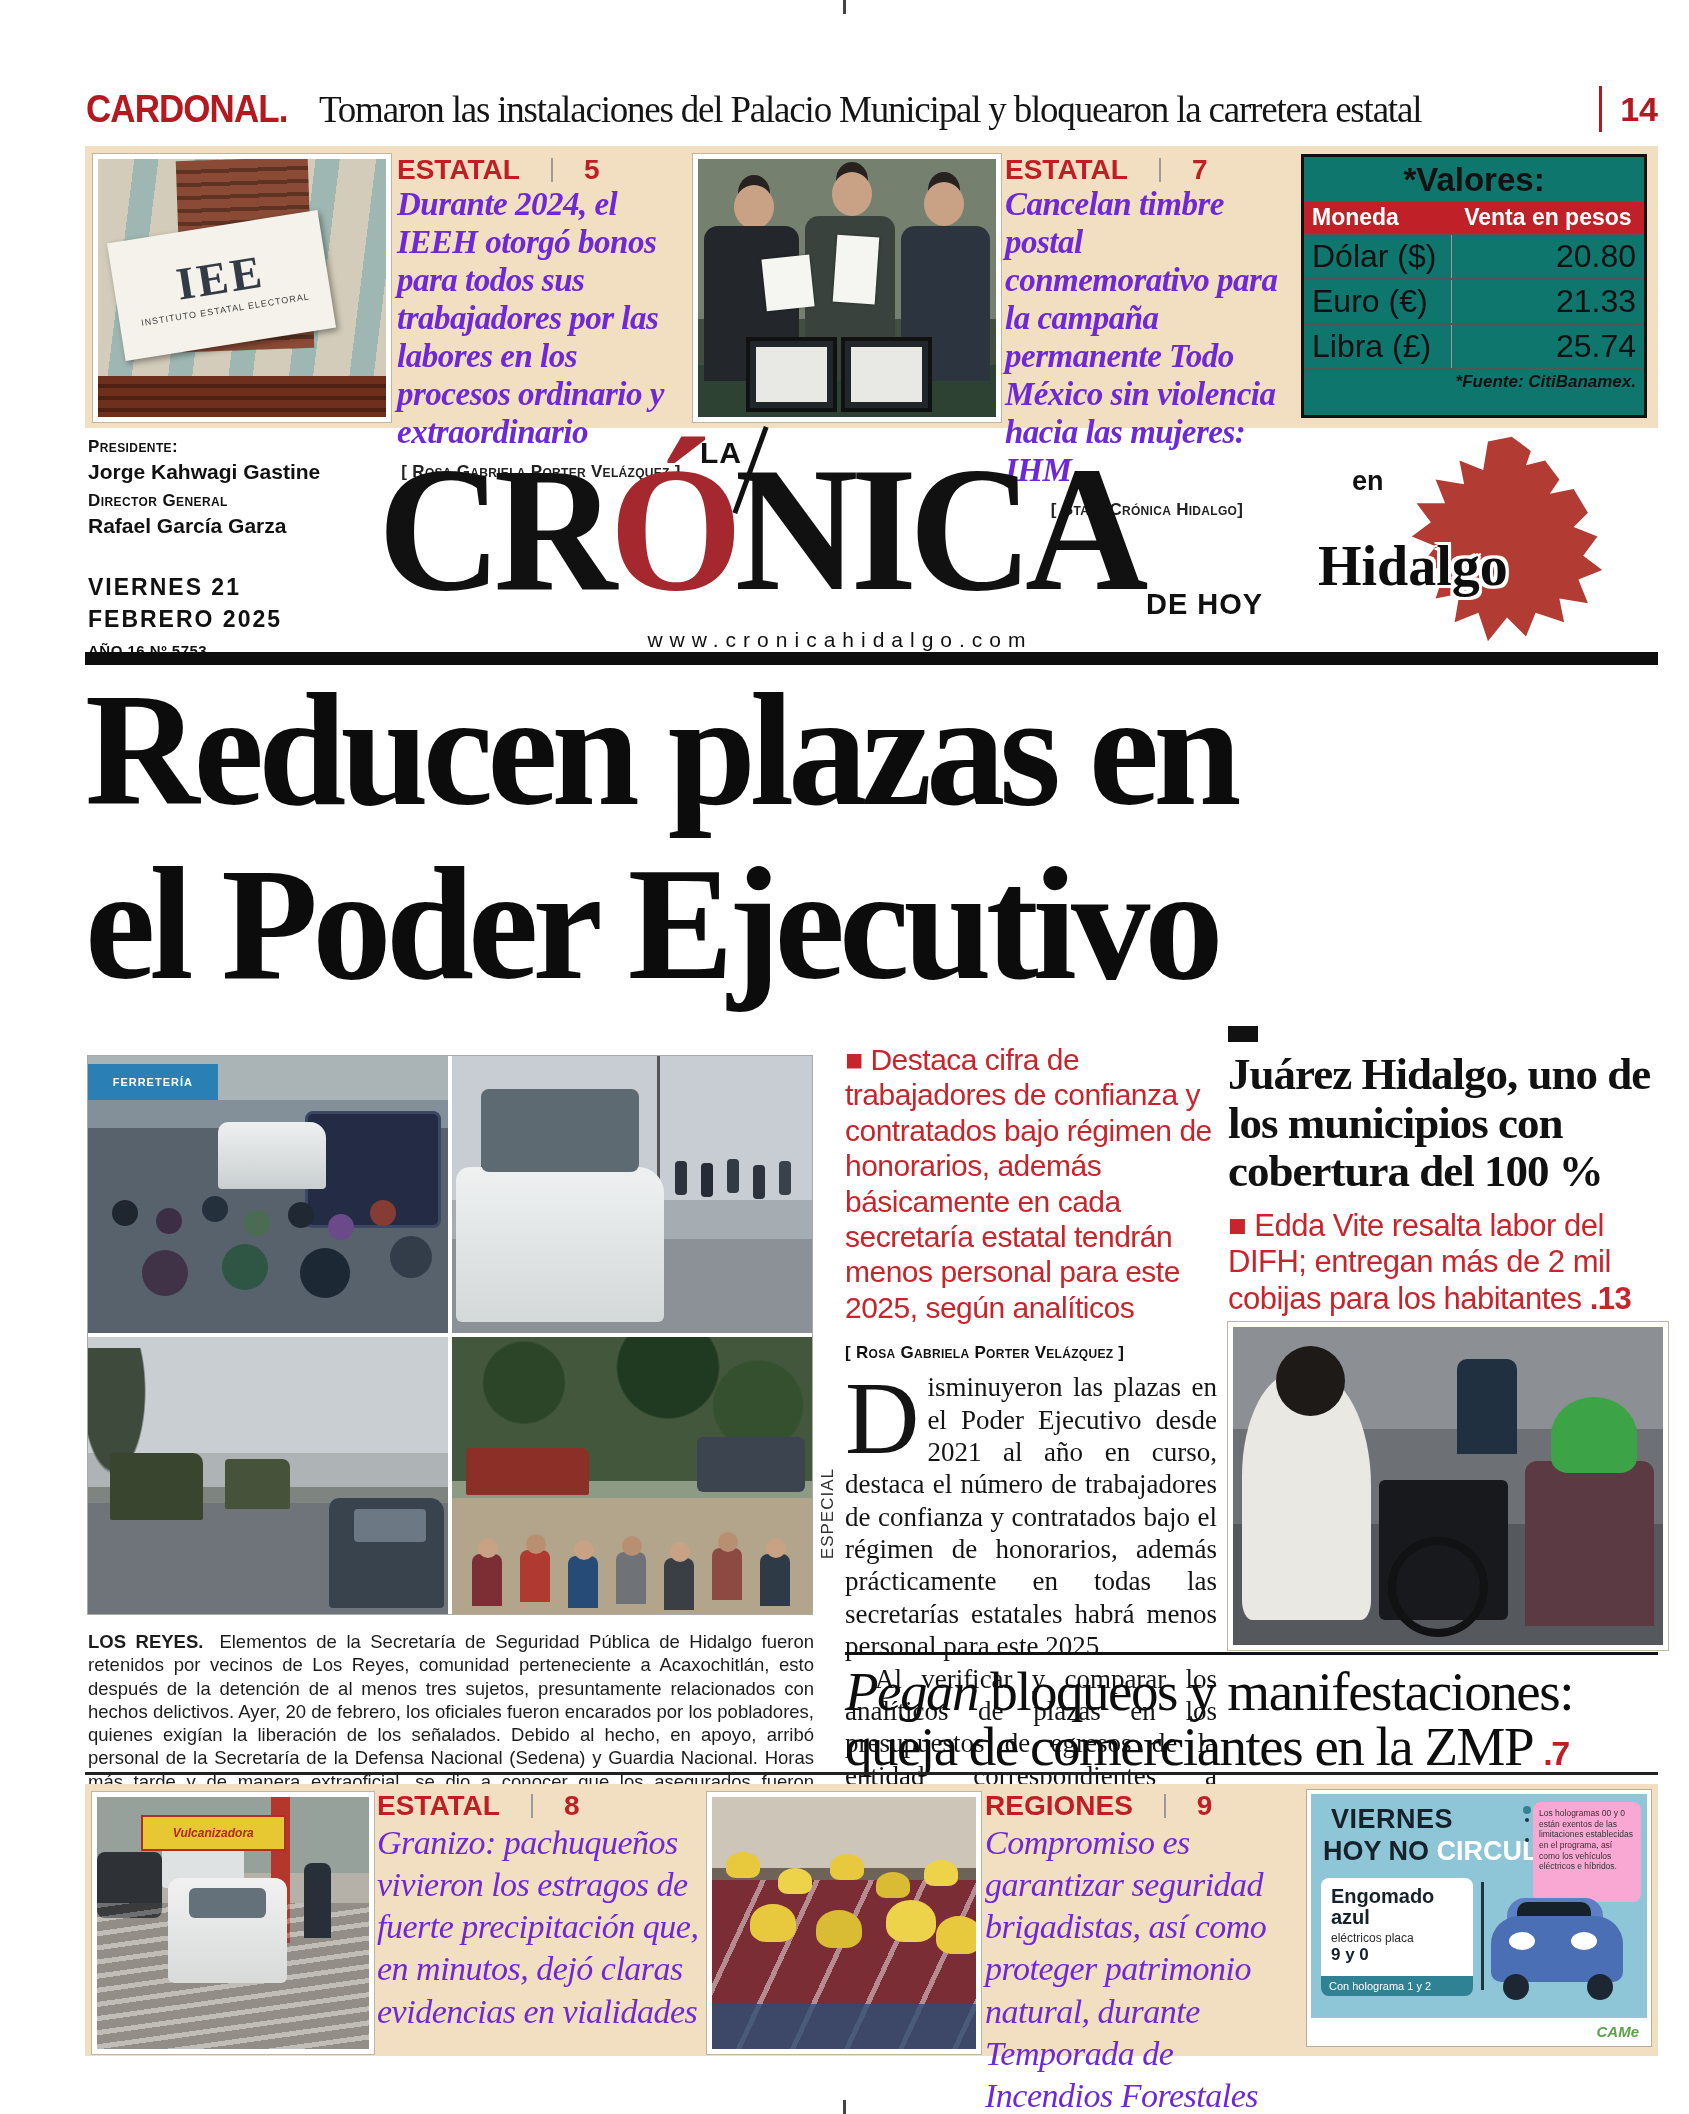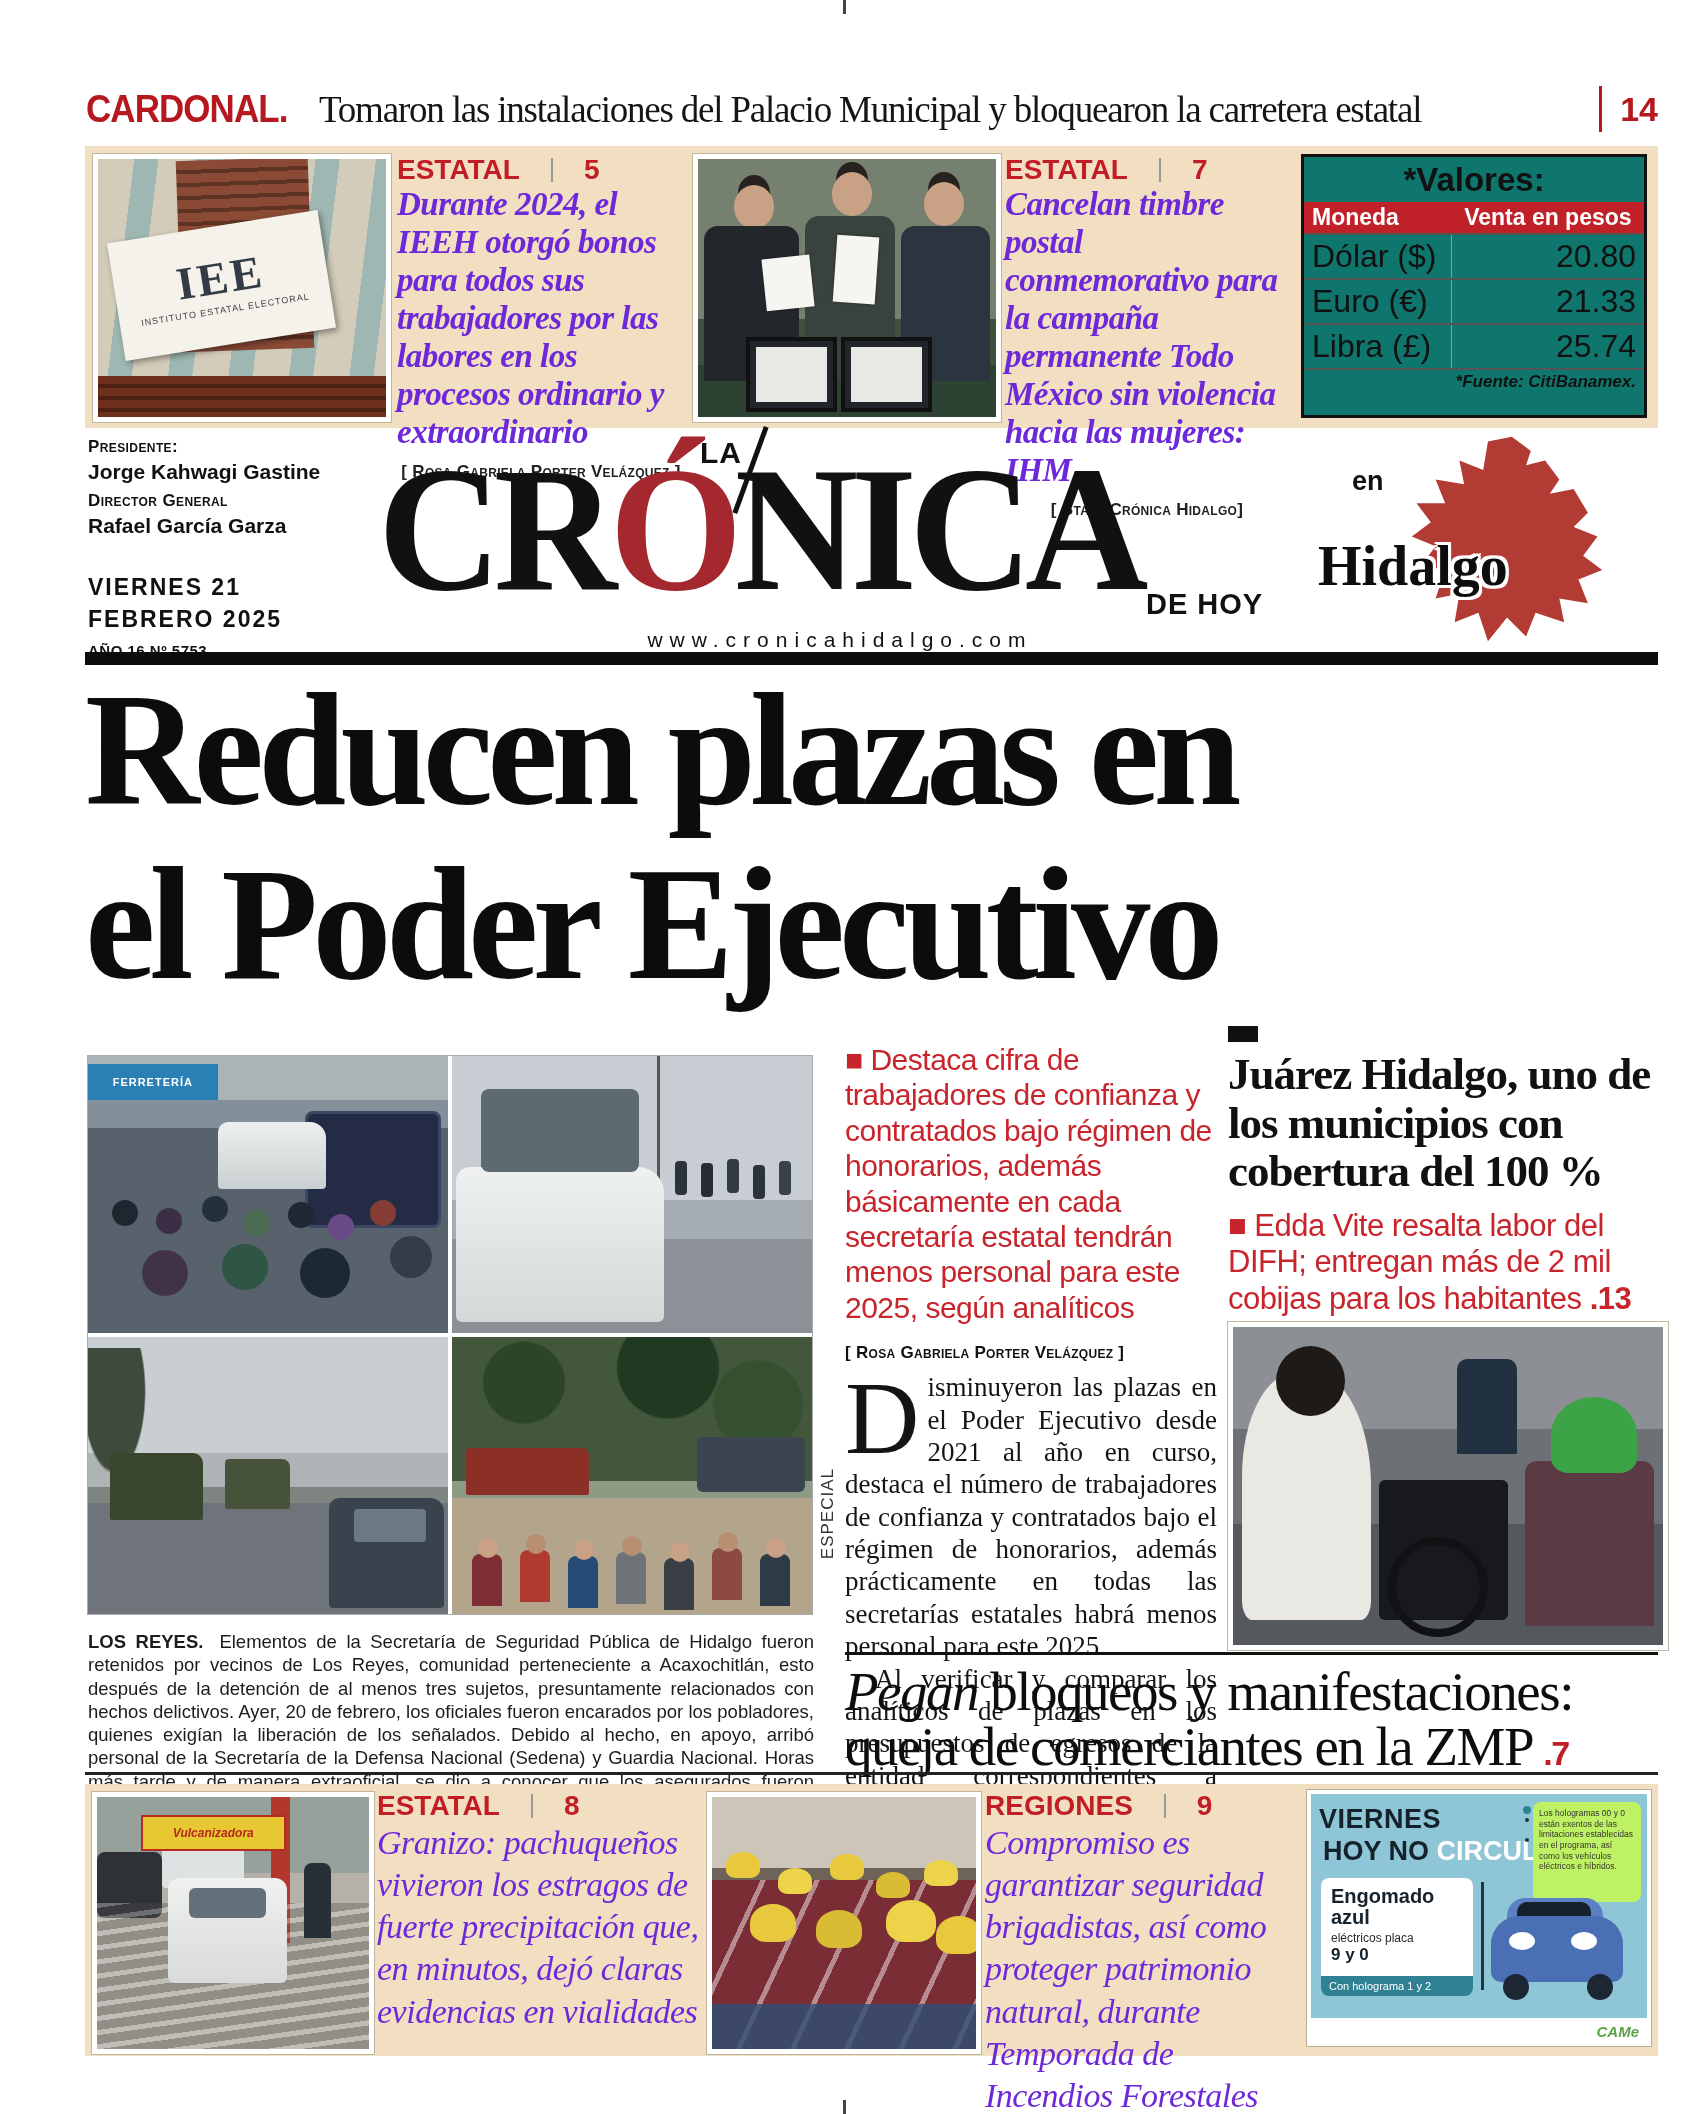--- a/index.html
+++ b/index.html
@@ -174,31 +174,31 @@
 
   .sc-brig{background:linear-gradient(180deg,#ccc5b8 0 28%,#6d6358 28% 33%,#7b2d35 33%);}
   .br-stripes{left:0;top:33%;width:100%;height:67%;background:repeating-linear-gradient(115deg,transparent 0 44px,rgba(255,255,255,.45) 44px 49px);}
   .br-pants{left:0;bottom:0;width:100%;height:18%;background:#2e4e75;opacity:.8;}
   .br-helmets{left:14px;top:22%;width:34px;height:26px;border-radius:50% 50% 30% 30%;background:#e8c93e;
      box-shadow:52px 16px 0 #edd34a,104px 2px 0 #e8c93e,150px 20px 0 #d9bb34,198px 8px 0 #edd34a,
      30px 58px 0 6px #e8c93e,96px 64px 0 6px #d9bb34,168px 56px 0 8px #edd34a,216px 70px 0 6px #e8c93e;}
 
   
   .circula{left:1222px;top:6px;width:344px;height:256px;border:4px solid #fff;box-shadow:0 0 0 1px #b9ae95;background:#8ec6d8;box-sizing:border-box;}
-  .cir-day{left:8px;top:10px;font-size:27px;font-weight:800;color:#16222b;letter-spacing:.5px;}
+  .cir-day{left:20px;top:10px;font-size:27px;font-weight:800;color:#16222b;letter-spacing:.5px;}
   .cir-line2{left:12px;top:42px;font-size:27px;font-weight:800;color:#16222b;}
   .cir-line2 .white{color:#fff;}
   .cir-panel{left:10px;top:84px;width:152px;height:116px;background:#fff;border-radius:8px;padding:8px 10px;box-sizing:border-box;}
   .cir-eng{font-size:20px;font-weight:800;line-height:1.05;color:#16222b;}
   .cir-term{font-size:12px;color:#2a2a2a;margin-top:3px;}
   .cir-placa{font-size:17px;font-weight:800;color:#16222b;}
   .cir-chip{position:absolute;left:0;bottom:-2px;width:100%;background:#2f8294;color:#fff;font-size:11px;
             padding:4px 8px;box-sizing:border-box;border-radius:0 0 8px 8px;}
   .cir-vline{left:170px;top:88px;width:3px;height:108px;background:#1d3642;}
-  .cir-bubble{left:222px;top:8px;width:108px;height:100px;background:#bef264;border-radius:8px;padding:6px;box-sizing:border-box;
+  .cir-bubble{left:222px;top:8px;width:108px;height:100px;background:#f9a8d4;border-radius:8px;padding:6px;box-sizing:border-box;
               font-size:8.5px;line-height:1.25;color:#333;}
   .cir-pin{left:212px;top:12px;width:8px;height:8px;border-radius:50%;background:#2f8294;box-shadow:0 10px 0 -2px #1d3642,0 30px 0 -2px #1d3642;}
   .cir-car{left:180px;top:122px;width:132px;height:66px;background:#4a6fb5;border-radius:28px 28px 10px 10px;}
   .cir-roof{left:196px;top:104px;width:96px;height:34px;background:#5d80c4;border-radius:18px 18px 0 0;}
   .cir-win{left:206px;top:108px;width:74px;height:24px;background:#16222b;border-radius:10px 10px 0 0;}
   .cir-eye{left:198px;top:138px;width:26px;height:18px;background:#fff;border-radius:50%;box-shadow:62px 0 0 #fff;}
   .cir-wheel{left:192px;top:180px;width:26px;height:26px;background:#1d2733;border-radius:50%;box-shadow:84px 0 0 #1d2733;}
   .cir-strip{left:0;bottom:0;width:100%;height:24px;background:#fff;}
   .cir-came{position:absolute;right:8px;bottom:2px;color:#5aa348;font-weight:bold;font-style:italic;font-size:15px;}
 </style>

